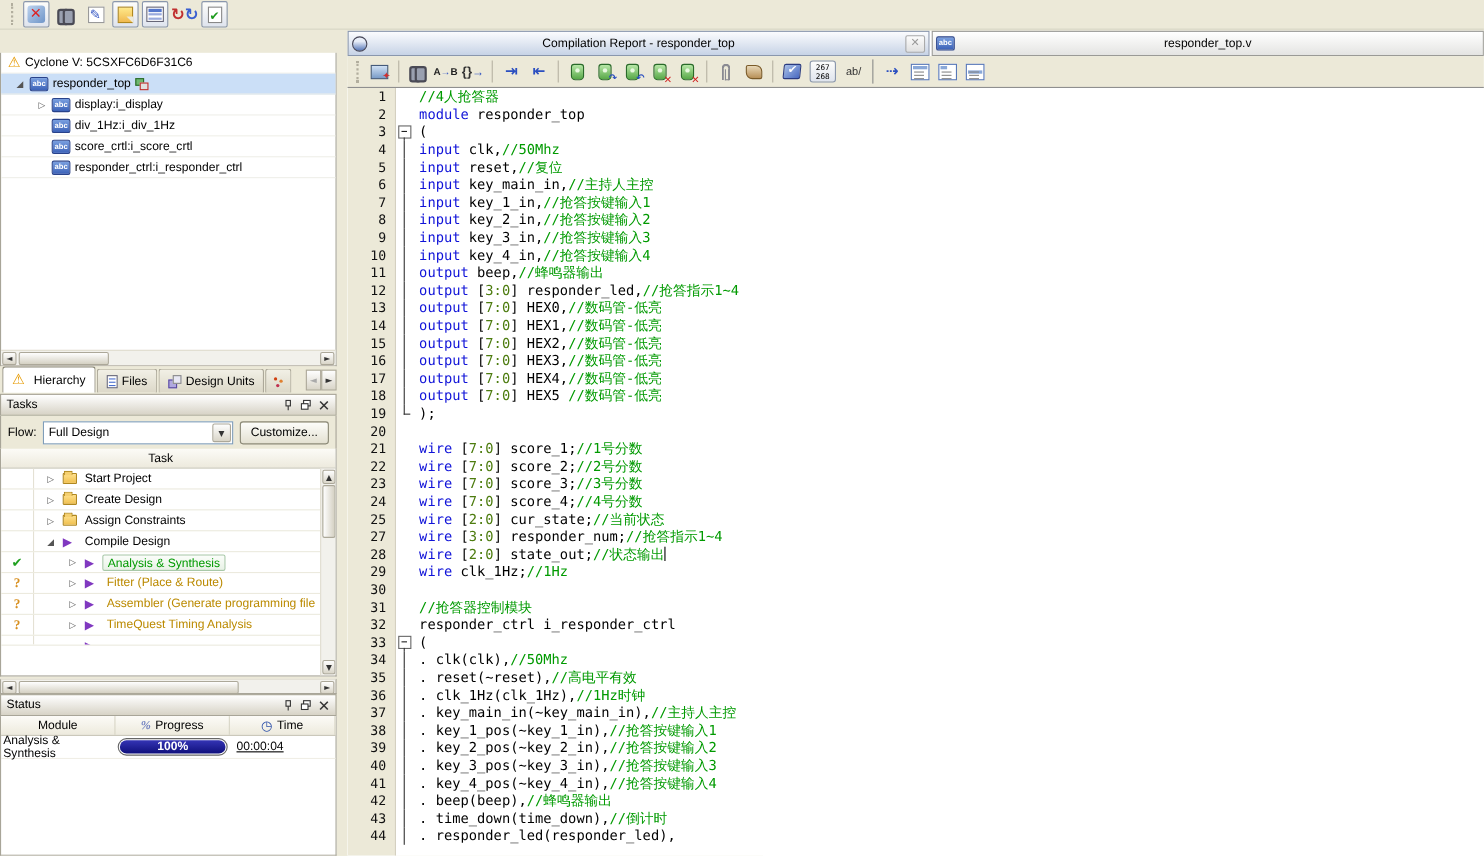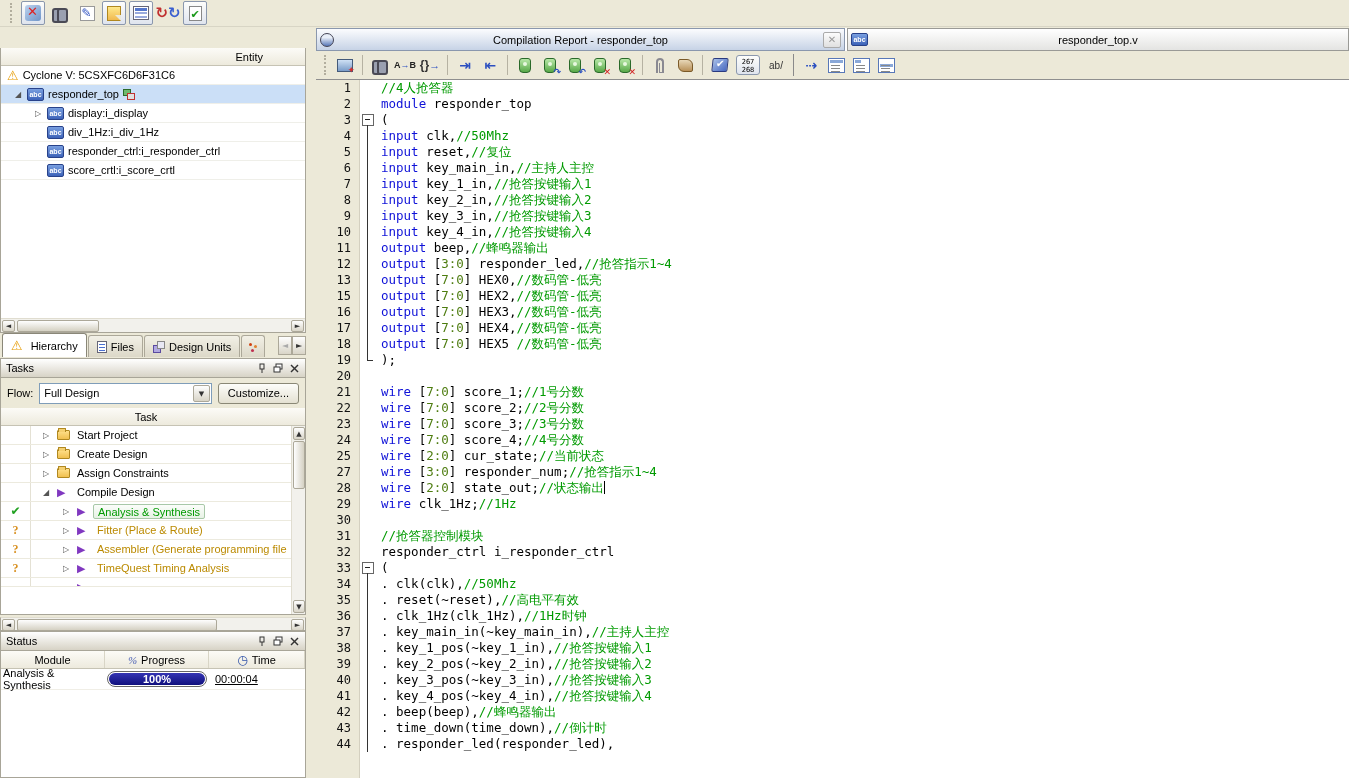--- a/index.html
+++ b/index.html
@@ -195,23 +195,20 @@
     <div class="tb-icon">
         <span class="ic-refresh g">↻<b>↻</b></span>
       </div>
     <div class="tb-icon pressed">
         <span class="ic-checkdoc"></span>
       </div>
   </div>
 
   <div class="panel" id="pn-panel">
     <div class="panel-body" id="pn-body">
-      <div class="col-header" id="pn-entity-header">
-        <span>Entity</span>
-      </div>
       <div id="pn-tree">
           <div class="pn-row" style="padding-left: 6px;">
             <span class="warn-icon g">⚠</span>
             <span>Cyclone V: 5CSXFC6D6F31C6</span>
           </div>
           <div class="pn-row selected" style="padding-left: 26px;">
             <span class="pn-arrow g" style="left: 12px;">◢</span>
             <span class="abc-icon">abc</span>
             <span>responder_top</span>
             <span class="hier-icon"></span>
@@ -220,25 +217,25 @@
             <span class="pn-arrow g" style="left: 32px;">▷</span>
             <span class="abc-icon">abc</span>
             <span>display:i_display</span>
           </div>
           <div class="pn-row" style="padding-left: 46px;">
             <span class="abc-icon">abc</span>
             <span>div_1Hz:i_div_1Hz</span>
           </div>
           <div class="pn-row" style="padding-left: 46px;">
             <span class="abc-icon">abc</span>
-            <span>responder_ctrl:i_responder_ctrl</span>
+            <span>score_crtl:i_score_crtl</span>
           </div>
           <div class="pn-row" style="padding-left: 46px;">
             <span class="abc-icon">abc</span>
-            <span>score_crtl:i_score_crtl</span>
+            <span>responder_ctrl:i_responder_ctrl</span>
           </div>
         </div>
       <div class="hscroll" id="pn-hscroll">
         <span class="hs-arrow hs-left g">◄</span>
         <span class="hs-thumb" style="left:16px;width:82px;"></span>
         <span class="hs-arrow hs-right g">►</span>
       </div>
     </div>
     <div id="pn-tabs">
       <div class="pn-tab active">
@@ -509,20 +506,21 @@
           <div class="cl"><span class="cl-num">4</span><span class="cl-fold fold-line"></span><span class="cl-text"><span class="k">input</span><span class="p"> clk,</span><span class="c">//50Mhz</span></span></div>
           <div class="cl"><span class="cl-num">5</span><span class="cl-fold fold-line"></span><span class="cl-text"><span class="k">input</span><span class="p"> reset,</span><span class="c">//复位</span></span></div>
           <div class="cl"><span class="cl-num">6</span><span class="cl-fold fold-line"></span><span class="cl-text"><span class="k">input</span><span class="p"> key_main_in,</span><span class="c">//主持人主控</span></span></div>
           <div class="cl"><span class="cl-num">7</span><span class="cl-fold fold-line"></span><span class="cl-text"><span class="k">input</span><span class="p"> key_1_in,</span><span class="c">//抢答按键输入1</span></span></div>
           <div class="cl"><span class="cl-num">8</span><span class="cl-fold fold-line"></span><span class="cl-text"><span class="k">input</span><span class="p"> key_2_in,</span><span class="c">//抢答按键输入2</span></span></div>
           <div class="cl"><span class="cl-num">9</span><span class="cl-fold fold-line"></span><span class="cl-text"><span class="k">input</span><span class="p"> key_3_in,</span><span class="c">//抢答按键输入3</span></span></div>
           <div class="cl"><span class="cl-num">10</span><span class="cl-fold fold-line"></span><span class="cl-text"><span class="k">input</span><span class="p"> key_4_in,</span><span class="c">//抢答按键输入4</span></span></div>
           <div class="cl"><span class="cl-num">11</span><span class="cl-fold fold-line"></span><span class="cl-text"><span class="k">output</span><span class="p"> beep,</span><span class="c">//蜂鸣器输出</span></span></div>
           <div class="cl"><span class="cl-num">12</span><span class="cl-fold fold-line"></span><span class="cl-text"><span class="k">output</span><span class="p"> [</span><span class="n">3:0</span><span class="p">] responder_led,</span><span class="c">//抢答指示1~4</span></span></div>
           <div class="cl"><span class="cl-num">13</span><span class="cl-fold fold-line"></span><span class="cl-text"><span class="k">output</span><span class="p"> [</span><span class="n">7:0</span><span class="p">] HEX0,</span><span class="c">//数码管-低亮</span></span></div>
+          <div class="cl"><span class="cl-num">14</span><span class="cl-fold fold-line"></span><span class="cl-text"><span class="k">output</span><span class="p"> [</span><span class="n">7:0</span><span class="p">] HEX1,</span><span class="c">//数码管-低亮</span></span></div>
           <div class="cl"><span class="cl-num">15</span><span class="cl-fold fold-line"></span><span class="cl-text"><span class="k">output</span><span class="p"> [</span><span class="n">7:0</span><span class="p">] HEX2,</span><span class="c">//数码管-低亮</span></span></div>
           <div class="cl"><span class="cl-num">16</span><span class="cl-fold fold-line"></span><span class="cl-text"><span class="k">output</span><span class="p"> [</span><span class="n">7:0</span><span class="p">] HEX3,</span><span class="c">//数码管-低亮</span></span></div>
           <div class="cl"><span class="cl-num">17</span><span class="cl-fold fold-line"></span><span class="cl-text"><span class="k">output</span><span class="p"> [</span><span class="n">7:0</span><span class="p">] HEX4,</span><span class="c">//数码管-低亮</span></span></div>
           <div class="cl"><span class="cl-num">18</span><span class="cl-fold fold-line"></span><span class="cl-text"><span class="k">output</span><span class="p"> [</span><span class="n">7:0</span><span class="p">] HEX5 </span><span class="c">//数码管-低亮</span></span></div>
           <div class="cl"><span class="cl-num">19</span><span class="cl-fold fold-end"></span><span class="cl-text"><span class="p">);</span></span></div>
           <div class="cl"><span class="cl-num">20</span><span class="cl-fold"></span><span class="cl-text"></span></div>
           <div class="cl"><span class="cl-num">21</span><span class="cl-fold"></span><span class="cl-text"><span class="k">wire</span><span class="p"> [</span><span class="n">7:0</span><span class="p">] score_1;</span><span class="c">//1号分数</span></span></div>
           <div class="cl"><span class="cl-num">22</span><span class="cl-fold"></span><span class="cl-text"><span class="k">wire</span><span class="p"> [</span><span class="n">7:0</span><span class="p">] score_2;</span><span class="c">//2号分数</span></span></div>
           <div class="cl"><span class="cl-num">23</span><span class="cl-fold"></span><span class="cl-text"><span class="k">wire</span><span class="p"> [</span><span class="n">7:0</span><span class="p">] score_3;</span><span class="c">//3号分数</span></span></div>
           <div class="cl"><span class="cl-num">24</span><span class="cl-fold"></span><span class="cl-text"><span class="k">wire</span><span class="p"> [</span><span class="n">7:0</span><span class="p">] score_4;</span><span class="c">//4号分数</span></span></div>

